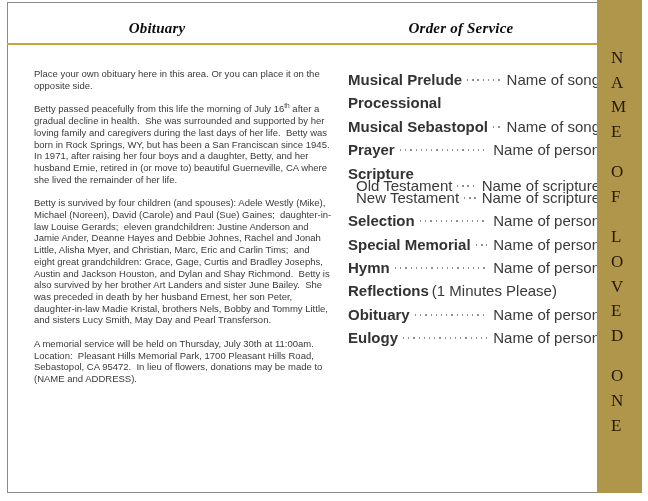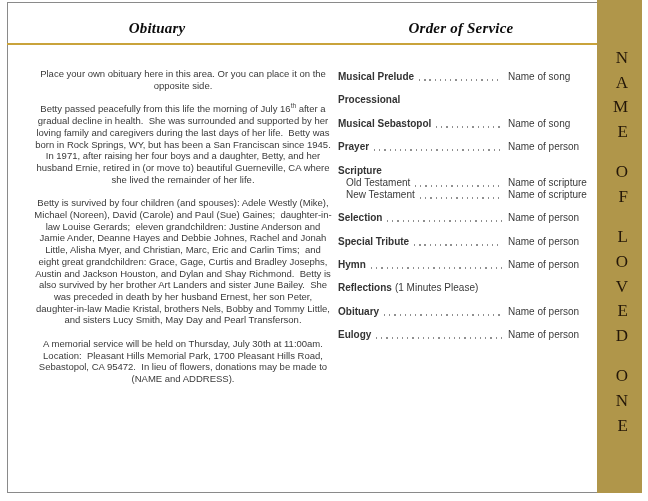--- a/index.html
+++ b/index.html
@@ -25,29 +25,29 @@
   .right-title{left:324px;width:274px;text-align:center;}
 
   .gold-rule{
     position:absolute;left:7px;top:43px;width:591px;height:2px;
     background:#c9a33b;
   }
 
   
   .obituary-text{
     position:absolute;left:34px;top:68px;width:298px;
-    font-size:9.5px;line-height:11.7px;color:#3a3a3a;text-align:center;
+    font-size:9.5px;line-height:11.7px;color:#3a3a3a;
   }
   .obituary-text p{margin:0 0 12px 0;white-space:pre-wrap;}
   .obituary-text sup{font-size:6.5px;line-height:0;}
 
   
   .service-list{
-    position:absolute;left:338px;top:68px;width:252px;
-    font-size:10px;color:#3a3a3a;padding-top:3px;
+    position:absolute;left:348px;top:68px;width:252px;
+    font-size:15px;color:#3a3a3a;padding-top:3px;
   }
   .svc-row{display:flex;align-items:flex-start;height:12.1px;margin-bottom:11.3px;}
   .svc-group{margin-bottom:11.3px;}
   .svc-group .svc-row{margin-bottom:0;}
   .svc-row.sub{padding-left:8px;}
   .svc-label{font-weight:bold;white-space:nowrap;color:#333333;}
   .svc-sublabel{font-weight:normal;white-space:nowrap;color:#3a3a3a;}
   .svc-suffix{margin-left:3px;white-space:nowrap;color:#3a3a3a;}
   .leader{
     flex:1 1 auto;align-self:flex-end;height:2px;margin:0 6px 2px 5px;
@@ -57,21 +57,21 @@
 
   
   .spine{
     position:absolute;left:597px;top:0;width:45px;height:493px;
     background:#b0964a;box-sizing:border-box;padding-top:46px;
   }
   .spine-word{
     width:17px;margin:0 auto 15.5px auto;
     font-family:"Liberation Serif", serif;
     font-size:17px;line-height:24.7px;color:#241708;
-    text-align:right;word-break:break-all;
+    text-align:left;word-break:break-all;
   }
 </style>
 </head>
 <body>
 
 <div class="canvas">
 
   <div class="page-border"></div>
 
   <div class="title left-title">Obituary</div>
@@ -128,21 +128,21 @@
       </div>
     </div>
 
     <div class="svc-row">
       <span class="svc-label">Selection</span>
       <span class="leader"></span>
       <span class="svc-value">Name of person</span>
     </div>
 
     <div class="svc-row">
-      <span class="svc-label">Special Tribute</span>
+      <span class="svc-label">Special Memorial</span>
       <span class="leader"></span>
       <span class="svc-value">Name of person</span>
     </div>
 
     <div class="svc-row">
       <span class="svc-label">Hymn</span>
       <span class="leader"></span>
       <span class="svc-value">Name of person</span>
     </div>
 

